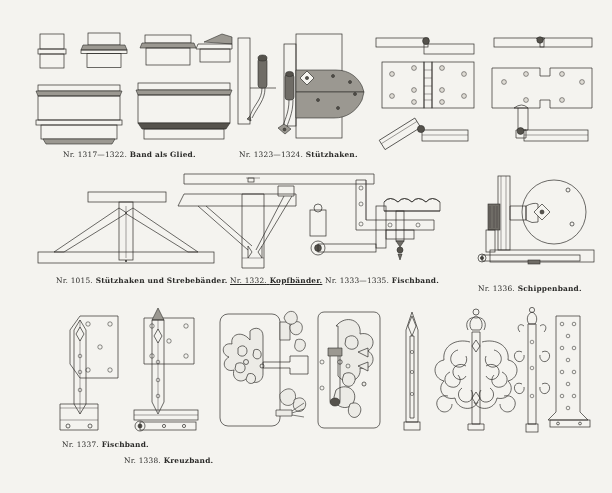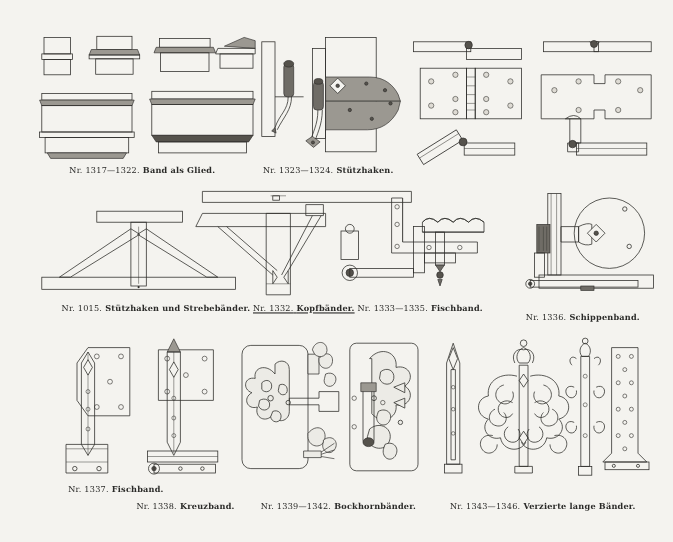--- a/index.html
+++ b/index.html
@@ -560,20 +560,14 @@
       </g>
     </svg>
   </div>
 
   <div class="cap" style="left:62px;top:440px;">
     <span class="n">Nr. 1337.</span> <span>Fischband.</span>
   </div>
   <div class="cap" style="left:124px;top:456px;text-align:center;">
     <span class="n">Nr. 1338.</span> <span>Kreuzband.</span>
   </div>
-  <div class="cap" style="left:237px;top:456px;">
-    <span class="n">Nr. 1339—1342.</span> <span>Bockhornbänder.</span>
-  </div>
-  <div class="cap" style="left:409px;top:456px;">
-    <span class="n">Nr. 1343—1346.</span> <span>Verzierte lange Bänder.</span>
-  </div>
 
 </div>
 
 </body></html>

